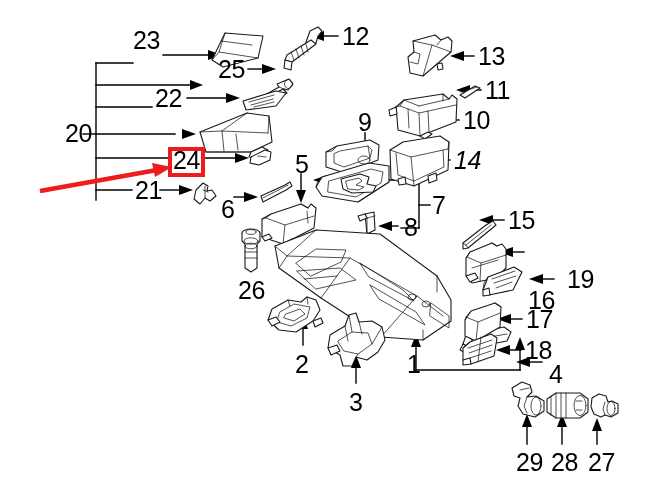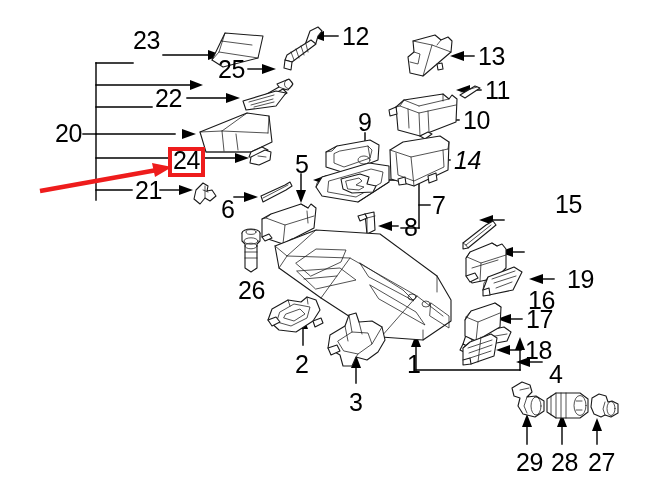--- a/index.html
+++ b/index.html
@@ -456,26 +456,26 @@
   <div class="callout" style="left:295px; top:152px;">5</div>
   <div class="callout" style="left:221px; top:197px;">6</div>
   <div class="callout" style="left:432px; top:193px;">7</div>
   <div class="callout" style="left:404px; top:215px;">8</div>
   <div class="callout" style="left:358px; top:110px;">9</div>
   <div class="callout" style="left:463px; top:108px;">10</div>
   <div class="callout" style="left:485px; top:78px;">11</div>
   <div class="callout" style="left:342px; top:24px;">12</div>
   <div class="callout" style="left:478px; top:44px;">13</div>
   <div class="callout" style="left:454px; top:148px;font-style:italic;">14</div>
-  <div class="callout" style="left:508px; top:192px;margin-left:47px;">15</div>
+  <div class="callout" style="left:508px; top:208px;">15</div>
   <div class="callout" style="left:528px; top:240px;margin-top:48px;">16</div>
   <div class="callout" style="left:526px; top:307px;">17</div>
   <div class="callout" style="left:525px; top:338px;">18</div>
   <div class="callout" style="left:558px; top:267px;margin-left:9px;">19</div>
-  <div class="callout" style="left:55px;  top:121px;">20</div>
+  <div class="callout" style="left:65px;  top:121px;">20</div>
   <div class="callout" style="left:135px; top:178px;">21</div>
   <div class="callout" style="left:155px; top:86px;">22</div>
   <div class="callout" style="left:133px; top:28px;">23</div>
   <div class="callout" style="left:173px; top:148px;">24</div>
   <div class="callout" style="left:218px; top:57px;">25</div>
   <div class="callout" style="left:238px; top:278px;">26</div>
   <div class="callout" style="left:588px; top:450px;">27</div>
   <div class="callout" style="left:551px; top:450px;">28</div>
   <div class="callout" style="left:516px; top:450px;">29</div>
 

